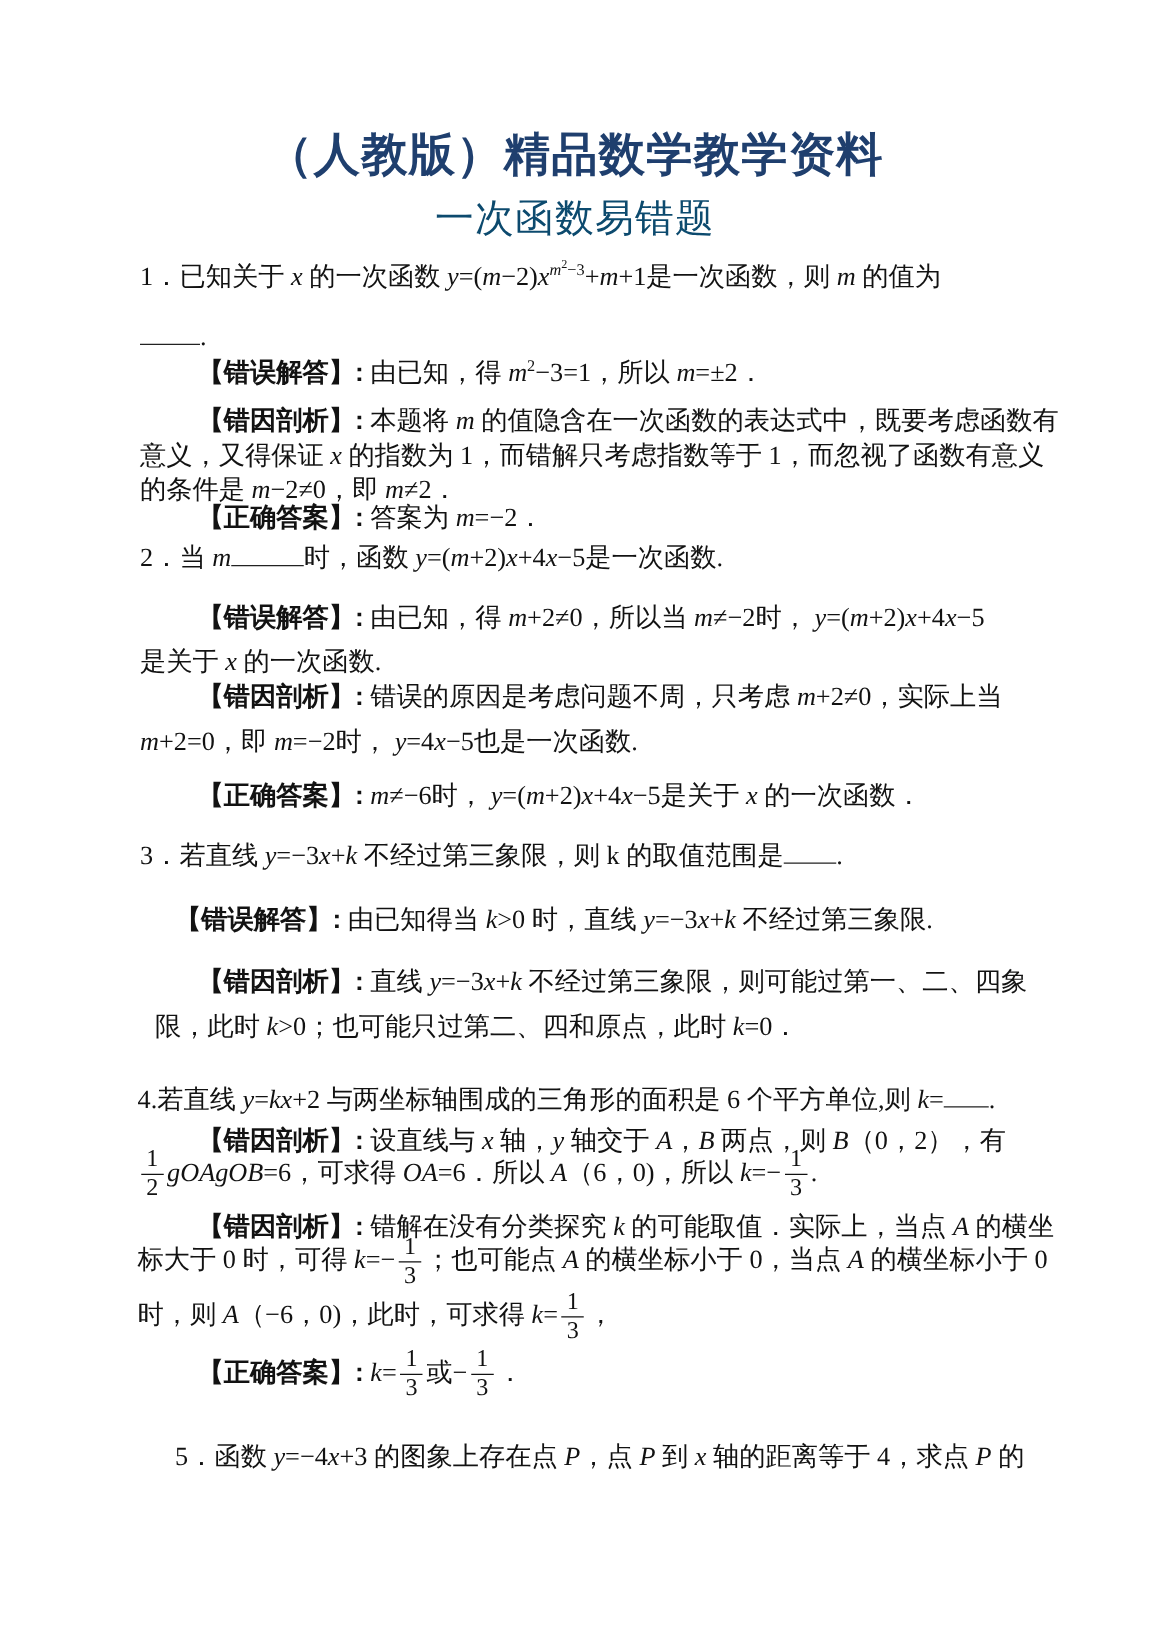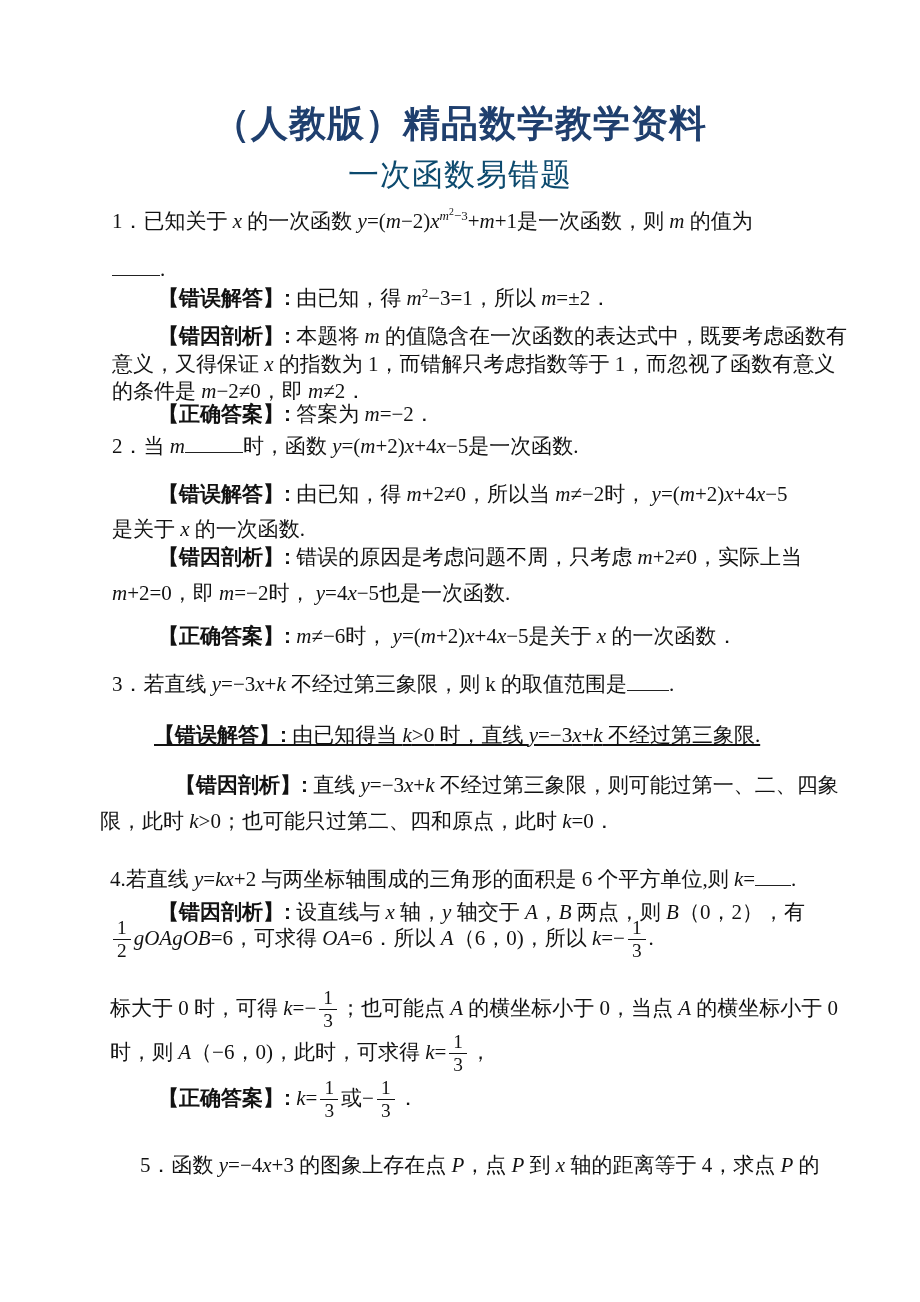--- a/index.html
+++ b/index.html
@@ -72,32 +72,33 @@
     <div class="line" style="top: 349px; left: 112px;"><span class="run-c">意义，又得保证 </span><span class="run-i">x</span><span class="run-c"> 的指数为 1，而错解只考虑指数等于 1，而忽视了函数有意义</span></div>
     <div class="line" style="top: 376px; left: 112px;"><span class="run-c">的条件是 </span><span class="run-i">m</span><span class="run-n">−2≠0</span><span class="run-c">，即 </span><span class="run-i">m</span><span class="run-n">≠2</span><span class="run-c">．</span></div>
     <div class="line" style="top: 399px; left: 158px;"><span class="run-b">【正确答案】:</span><span class="run-c"> 答案为 </span><span class="run-i">m</span><span class="run-n">=−2</span><span class="run-c">．</span></div>
     <div class="line" style="top: 431px; left: 112px;"><span class="run-c">2．当 </span><span class="run-i">m</span><span class="blank" style="width: 58px;"></span><span class="run-c">时，函数 </span><span class="run-i">y</span><span class="run-n">=(</span><span class="run-i">m</span><span class="run-n">+2)</span><span class="run-i">x</span><span class="run-n">+4</span><span class="run-i">x</span><span class="run-n">−5</span><span class="run-c">是一次函数.</span></div>
     <div class="line" style="top: 479px; left: 158px;"><span class="run-b">【错误解答】:</span><span class="run-c"> 由已知，得 </span><span class="run-i">m</span><span class="run-n">+2≠0</span><span class="run-c">，所以当 </span><span class="run-i">m</span><span class="run-n">≠−2</span><span class="run-c">时， </span><span class="run-i">y</span><span class="run-n">=(</span><span class="run-i">m</span><span class="run-n">+2)</span><span class="run-i">x</span><span class="run-n">+4</span><span class="run-i">x</span><span class="run-n">−5</span></div>
     <div class="line" style="top: 514px; left: 112px;"><span class="run-c">是关于 </span><span class="run-i">x</span><span class="run-c"> 的一次函数.</span></div>
     <div class="line" style="top: 542px; left: 158px;"><span class="run-b">【错因剖析】:</span><span class="run-c"> 错误的原因是考虑问题不周，只考虑 </span><span class="run-i">m</span><span class="run-n">+2≠0</span><span class="run-c">，实际上当</span></div>
     <div class="line" style="top: 578px; left: 112px;"><span class="run-i">m</span><span class="run-n">+2=0</span><span class="run-c">，即 </span><span class="run-i">m</span><span class="run-n">=−2</span><span class="run-c">时， </span><span class="run-i">y</span><span class="run-n">=4</span><span class="run-i">x</span><span class="run-n">−5</span><span class="run-c">也是一次函数.</span></div>
     <div class="line" style="top: 621px; left: 158px;"><span class="run-b">【正确答案】:</span><span class="run-c"> </span><span class="run-i">m</span><span class="run-n">≠−6</span><span class="run-c">时， </span><span class="run-i">y</span><span class="run-n">=(</span><span class="run-i">m</span><span class="run-n">+2)</span><span class="run-i">x</span><span class="run-n">+4</span><span class="run-i">x</span><span class="run-n">−5</span><span class="run-c">是关于 </span><span class="run-i">x</span><span class="run-c"> 的一次函数．</span></div>
     <div class="line" style="top: 669px; left: 112px;"><span class="run-c">3．若直线 </span><span class="run-i">y</span><span class="run-n">=−3</span><span class="run-i">x</span><span class="run-n">+</span><span class="run-i">k</span><span class="run-c"> 不经过第三象限，则 k 的取值范围是</span><span class="blank" style="width: 42px;"></span><span class="run-c">.</span></div>
-    <div class="line" style="top: 720px; left: 154px; text-decoration: underline;"><span class="run-b">【错误解答】:</span><span class="run-c"> 由已知得当 </span><span class="run-i">k</span><span class="run-n">&gt;0</span><span class="run-c"> 时，直线 </span><span class="run-i">y</span><span class="run-n">=−3</span><span class="run-i">x</span><span class="run-n">+</span><span class="run-i">k</span><span class="run-c"> 不经过第三象限.</span></div>
-    <div class="line" style="top: 770px; left: 175px;"><span class="run-b">【错因剖析】:</span><span class="run-c"> 直线 </span><span class="run-i">y</span><span class="run-n">=−3</span><span class="run-i">x</span><span class="run-n">+</span><span class="run-i">k</span><span class="run-c"> 不经过第三象限，则可能过第一、二、四象</span></div>
-    <div class="line" style="top: 806px; left: 100px;"><span class="run-c">限，此时 </span><span class="run-i">k</span><span class="run-n">&gt;0</span><span class="run-c">；也可能只过第二、四和原点，此时 </span><span class="run-i">k</span><span class="run-n">=0</span><span class="run-c">．</span></div>
+    <div class="line" style="top: 720px; left: 140px;"><span class="run-b">【错误解答】:</span><span class="run-c"> 由已知得当 </span><span class="run-i">k</span><span class="run-n">&gt;0</span><span class="run-c"> 时，直线 </span><span class="run-i">y</span><span class="run-n">=−3</span><span class="run-i">x</span><span class="run-n">+</span><span class="run-i">k</span><span class="run-c"> 不经过第三象限.</span></div>
+    <div class="line" style="top: 770px; left: 158px;"><span class="run-b">【错因剖析】:</span><span class="run-c"> 直线 </span><span class="run-i">y</span><span class="run-n">=−3</span><span class="run-i">x</span><span class="run-n">+</span><span class="run-i">k</span><span class="run-c"> 不经过第三象限，则可能过第一、二、四象</span></div>
+    <div class="line" style="top: 806px; left: 124px;"><span class="run-c">限，此时 </span><span class="run-i">k</span><span class="run-n">&gt;0</span><span class="run-c">；也可能只过第二、四和原点，此时 </span><span class="run-i">k</span><span class="run-n">=0</span><span class="run-c">．</span></div>
     <div class="line" style="top: 864px; left: 110px;"><span class="run-c">4.若直线 </span><span class="run-i">y</span><span class="run-n">=</span><span class="run-i">kx</span><span class="run-n">+2</span><span class="run-c"> 与两坐标轴围成的三角形的面积是 6 个平方单位,则 </span><span class="run-i">k</span><span class="run-n">=</span><span class="blank" style="width: 36px;"></span><span class="run-c">.</span></div>
     <div class="line" style="top: 897px; left: 158px;"><span class="run-b">【错因剖析】:</span><span class="run-c"> 设直线与 </span><span class="run-i">x</span><span class="run-c"> 轴，</span><span class="run-i">y</span><span class="run-c"> 轴交于 </span><span class="run-i">A</span><span class="run-c">，</span><span class="run-i">B</span><span class="run-c"> 两点，则 </span><span class="run-i">B</span><span class="run-c">（0，2），有</span></div>
     <div class="line" style="top: 918px; left: 110px;"><span class="frac">
         <span class="num">1</span>
         <span class="den">2</span>
       </span><span class="run-i">gOAgOB</span><span class="run-n">=6</span><span class="run-c">，可求得 </span><span class="run-i">OA</span><span class="run-n">=6</span><span class="run-c">．所以 </span><span class="run-i">A</span><span class="run-c">（6，0)，所以 </span><span class="run-i">k</span><span class="run-n">=−</span><span class="frac">
         <span class="num">1</span>
         <span class="den">3</span>
       </span><span class="run-c">.</span></div>
+    <div class="line" style="top: 966px; left: 158px;"><span class="run-b">【错因剖析】:</span><span class="run-c"> 错解在没有分类探究 </span><span class="run-i">k</span><span class="run-c"> 的可能取值．实际上，当点 </span><span class="run-i">A</span><span class="run-c"> 的横坐</span></div>
     <div class="line" style="top: 988px; left: 110px;"><span class="run-c">标大于 0 时，可得 </span><span class="run-i">k</span><span class="run-n">=−</span><span class="frac">
         <span class="num">1</span>
         <span class="den">3</span>
       </span><span class="run-c">；也可能点 </span><span class="run-i">A</span><span class="run-c"> 的横坐标小于 0，当点 </span><span class="run-i">A</span><span class="run-c"> 的横坐标小于 0</span></div>
     <div class="line" style="top: 1032px; left: 110px;"><span class="run-c">时，则 </span><span class="run-i">A</span><span class="run-c">（−6，0)，此时，可求得 </span><span class="run-i">k</span><span class="run-n">=</span><span class="frac">
         <span class="num">1</span>
         <span class="den">3</span>
       </span><span class="run-c">，</span></div>
     <div class="line" style="top: 1078px; left: 158px;"><span class="run-b">【正确答案】:</span><span class="run-c"> </span><span class="run-i">k</span><span class="run-n">=</span><span class="frac">
         <span class="num">1</span>

